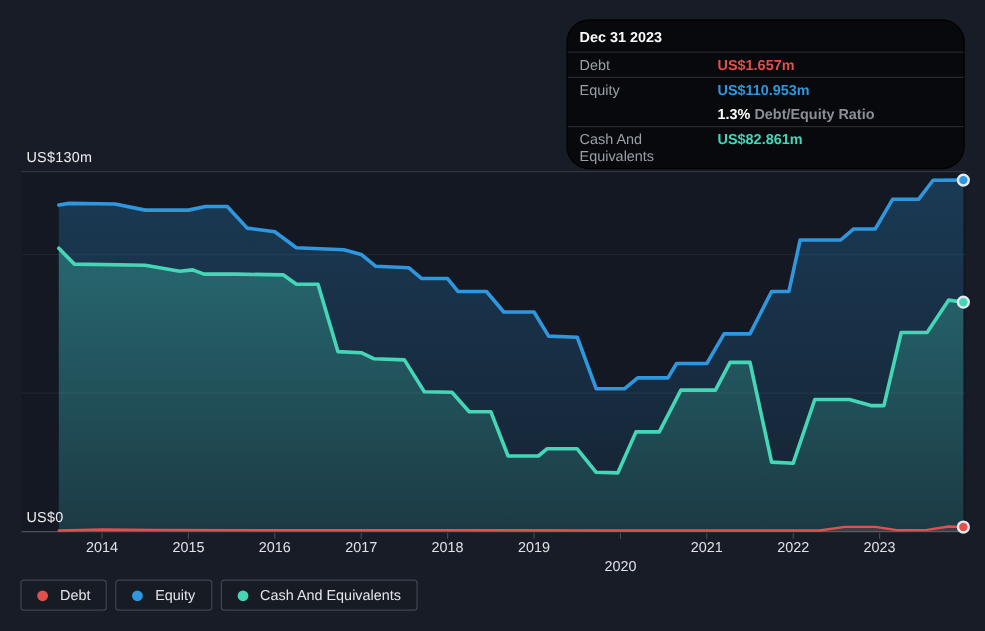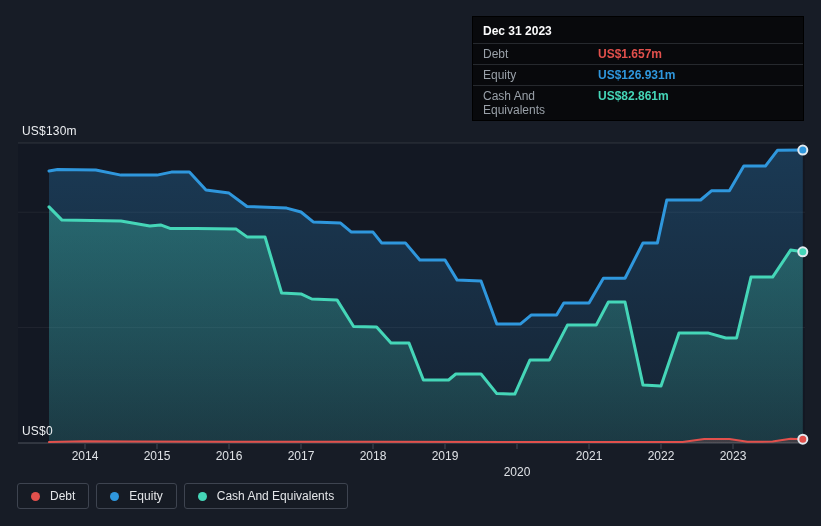--- a/index.html
+++ b/index.html
@@ -5,21 +5,21 @@
   html,body{margin:0;padding:0;background:#171c26;}
   .page{position:relative;width:821px;height:526px;background:#171c26;overflow:hidden;
         font-family:"Liberation Sans",sans-serif;}
   #chart-svg{position:absolute;left:0;top:0;}
   .ylab{position:absolute;left:22px;font-size:12px;color:#eceef1;letter-spacing:.2px;}
   .ylab-top{top:124px;}
   .ylab-zero{top:424px;}
   #x-axis{position:absolute;left:0;top:0;width:821px;height:526px;pointer-events:none;}
   .xlab{position:absolute;top:449px;transform:translateX(-50%);font-size:12px;color:#dfe2e6;}
   .tooltip{position:absolute;left:473px;top:17px;width:330px;background:#08090c;
-           font-size:12px;z-index:5;box-shadow:0 0 0 1px #000;}
+           font-size:12px;z-index:5;box-shadow:0 0 0 1px #000;border-radius:18px;}
   .tt-title{font-weight:bold;color:#fbfbfc;padding:7px 10px 5px 10px;}
   .tt-row{display:flex;align-items:baseline;border-top:1px solid #26292e;}
   .tt-row.no-sep{border-top:none;}
   .tt-label{flex:0 0 115px;padding:3px 0 3px 10px;color:#99a0a8;}
   .tt-value{font-weight:bold;padding:3px 0;}
   .tt-ratio-pct{font-weight:bold;color:#fff;}
   .tt-ratio-label{color:#8a9097;}
   .legend{position:absolute;left:17px;top:483px;display:flex;gap:7px;}
   .chip{display:flex;align-items:center;gap:10px;height:26px;padding:0 13px;
         border:1px solid #3e4450;border-radius:3px;background:#161b24;color:#e4e6e9;
@@ -88,21 +88,25 @@
     </div>
 
   <div class="tooltip">
     <div class="tt-title">Dec 31 2023</div>
     <div class="tt-row">
       <span class="tt-label">Debt</span>
       <span class="tt-value" id="tt-debt" style="color: rgb(226, 80, 76);">US$1.657m</span>
     </div>
     <div class="tt-row">
       <span class="tt-label">Equity</span>
-      <span class="tt-value" id="tt-equity" style="color: rgb(47, 151, 221);">US$126.931m</span>
+      <span class="tt-value" id="tt-equity" style="color: rgb(47, 151, 221);">US$110.953m</span>
+    </div>
+    <div class="tt-row no-sep">
+      <span class="tt-label"></span>
+      <span class="tt-value"><span class="tt-ratio-pct">1.3%</span> <span class="tt-ratio-label">Debt/Equity Ratio</span></span>
     </div>
     <div class="tt-row">
       <span class="tt-label">Cash And Equivalents</span>
       <span class="tt-value" id="tt-cash" style="color: rgb(69, 214, 184);">US$82.861m</span>
     </div>
   </div>
 
   <div class="legend">
     <div class="chip">
       <span class="dot" style="background: rgb(226, 80, 76);"></span>

